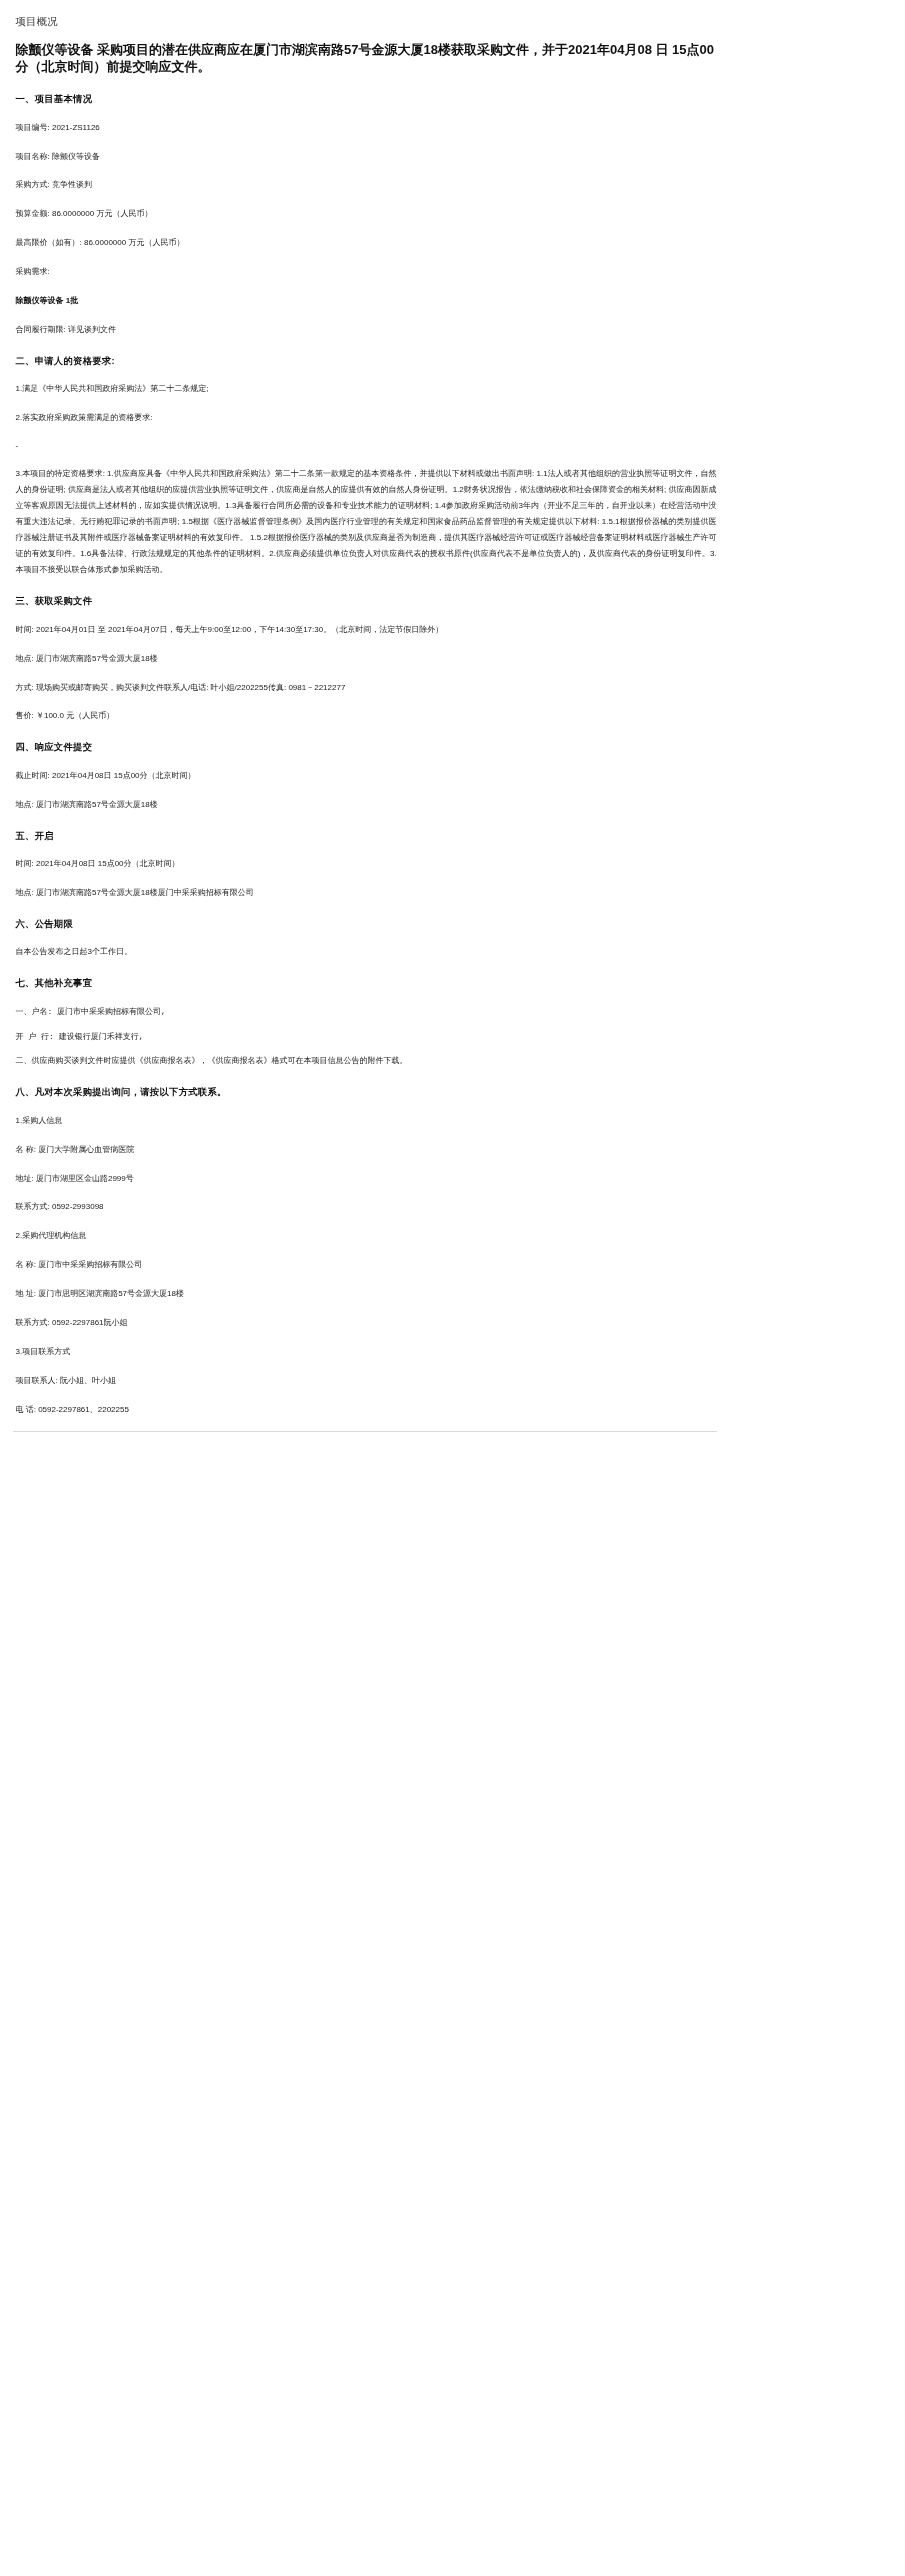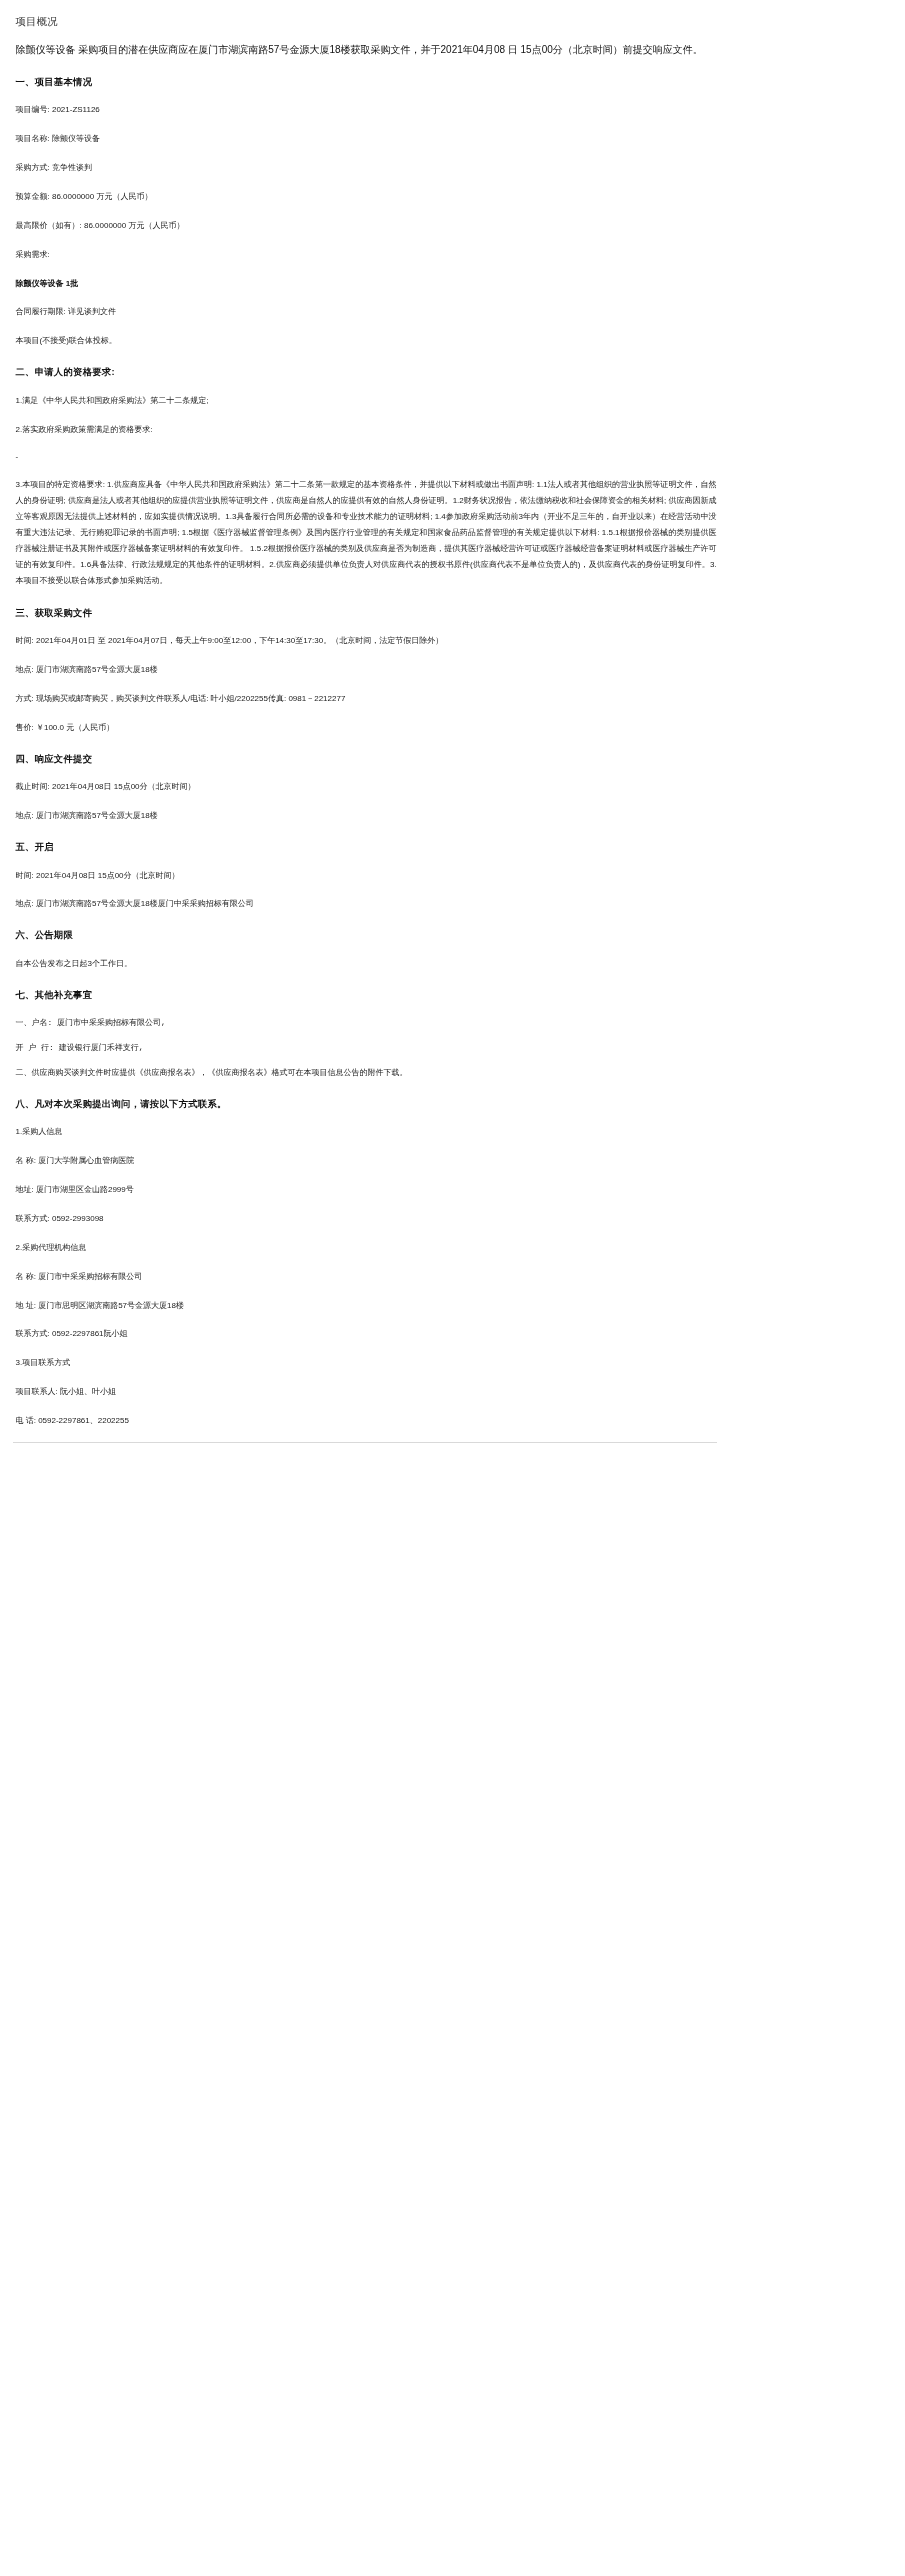--- a/index.html
+++ b/index.html
@@ -18,22 +18,22 @@
     padding: 12.4px 13.4px 20.6px 13.4px;
   }
   .doc-title {
     font-size: 10.3px;
     font-weight: normal;
     color: #333333;
     margin: 3.1px 0 11.3px 2.1px;
     letter-spacing: 0.3px;
   }
   .intro {
-    font-size: 10px;
-    font-weight: normal;
+    font-size: 13px;
+    font-weight: bold;
     line-height: 17.5px;
     color: #111111;
     margin: 0 0 17.5px 2.1px;
   }
   .section-head {
     font-size: 9.3px;
     font-weight: bold;
     color: #111111;
     margin: 17.5px 0 13.4px 2.1px;
     letter-spacing: 0.3px;
@@ -82,21 +82,20 @@
 
   <div class="section-head">一、项目基本情况</div>
   <div class="line">项目编号: 2021-ZS1126</div>
   <div class="line">项目名称: 除颤仪等设备</div>
   <div class="line">采购方式: 竞争性谈判</div>
   <div class="line">预算金额: 86.0000000 万元（人民币）</div>
   <div class="line">最高限价（如有）: 86.0000000 万元（人民币）</div>
   <div class="line">采购需求:</div>
   <div class="line bold">除颤仪等设备 1批</div>
   <div class="line">合同履行期限: 详见谈判文件</div>
-  <div class="line">本项目(不接受)联合体投标。</div>
 
   <div class="section-head">二、申请人的资格要求:</div>
   <div class="line">1.满足《中华人民共和国政府采购法》第二十二条规定;</div>
   <div class="line">2.落实政府采购政策需满足的资格要求:</div>
   <div class="dash">-</div>
   <div class="para">3.本项目的特定资格要求: 1.供应商应具备《中华人民共和国政府采购法》第二十二条第一款规定的基本资格条件，并提供以下材料或做出书面声明: 1.1法人或者其他组织的营业执照等证明文件，自然人的身份证明; 供应商是法人或者其他组织的应提供营业执照等证明文件，供应商是自然人的应提供有效的自然人身份证明。1.2财务状况报告，依法缴纳税收和社会保障资金的相关材料; 供应商因新成立等客观原因无法提供上述材料的，应如实提供情况说明。1.3具备履行合同所必需的设备和专业技术能力的证明材料; 1.4参加政府采购活动前3年内（开业不足三年的，自开业以来）在经营活动中没有重大违法记录、无行贿犯罪记录的书面声明; 1.5根据《医疗器械监督管理条例》及国内医疗行业管理的有关规定和国家食品药品监督管理的有关规定提供以下材料: 1.5.1根据报价器械的类别提供医疗器械注册证书及其附件或医疗器械备案证明材料的有效复印件。 1.5.2根据报价医疗器械的类别及供应商是否为制造商，提供其医疗器械经营许可证或医疗器械经营备案证明材料或医疗器械生产许可证的有效复印件。1.6具备法律、行政法规规定的其他条件的证明材料。2.供应商必须提供单位负责人对供应商代表的授权书原件(供应商代表不是单位负责人的)，及供应商代表的身份证明复印件。3.本项目不接受以联合体形式参加采购活动。</div>
 
   <div class="section-head">三、获取采购文件</div>
   <div class="line">时间: 2021年04月01日 至 2021年04月07日，每天上午9:00至12:00，下午14:30至17:30。（北京时间，法定节假日除外）</div>
   <div class="line">地点: 厦门市湖滨南路57号金源大厦18楼</div>

